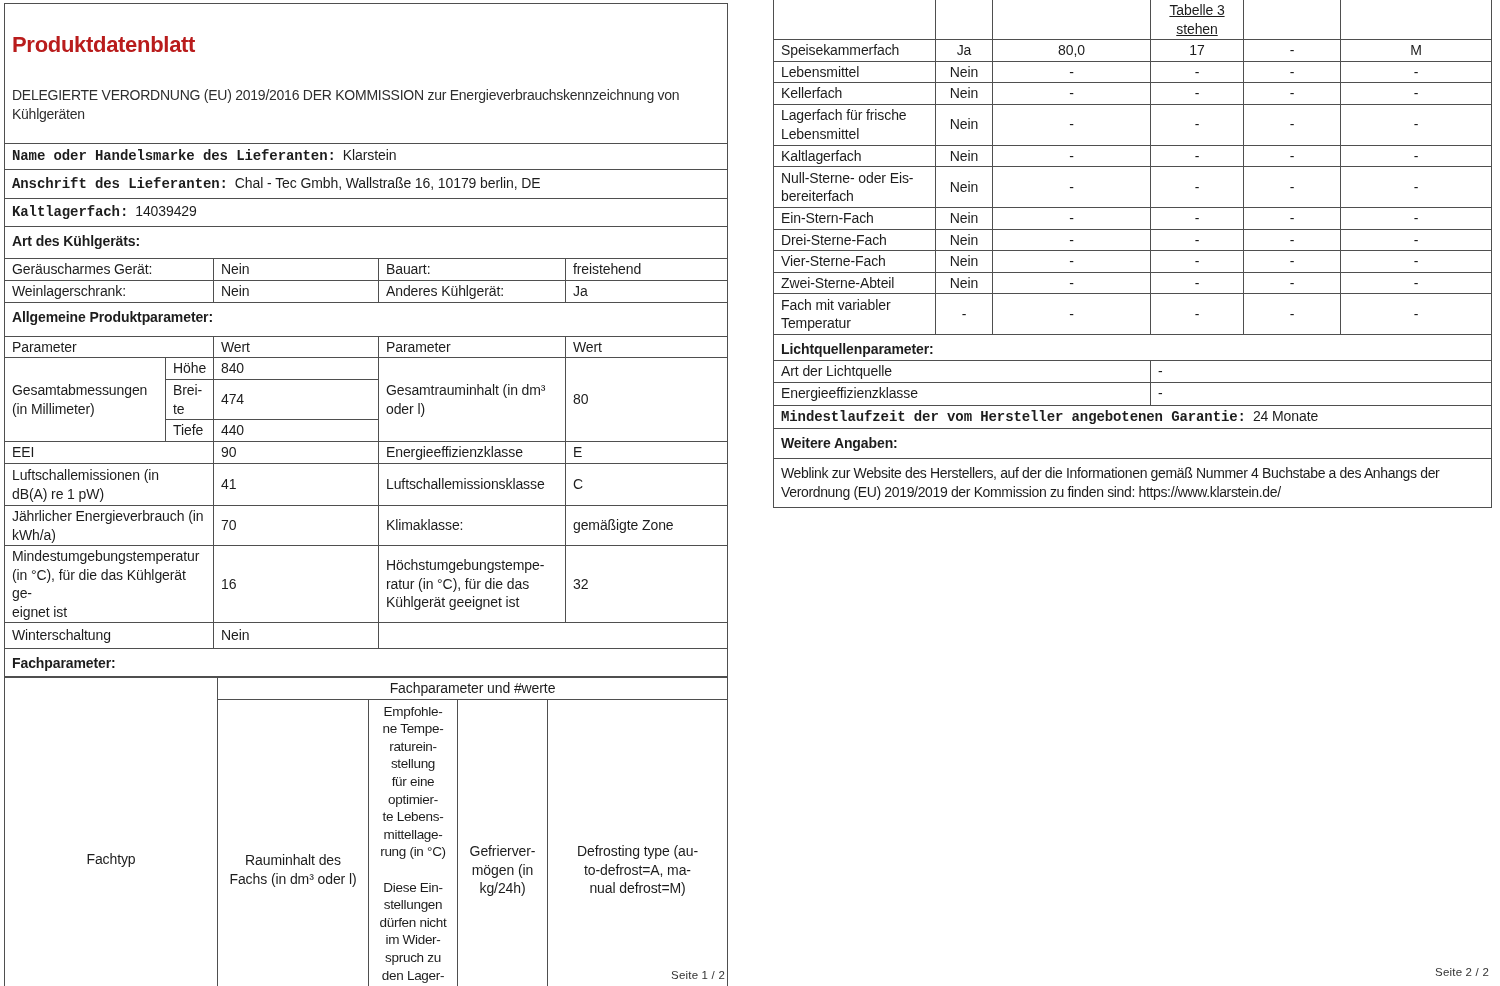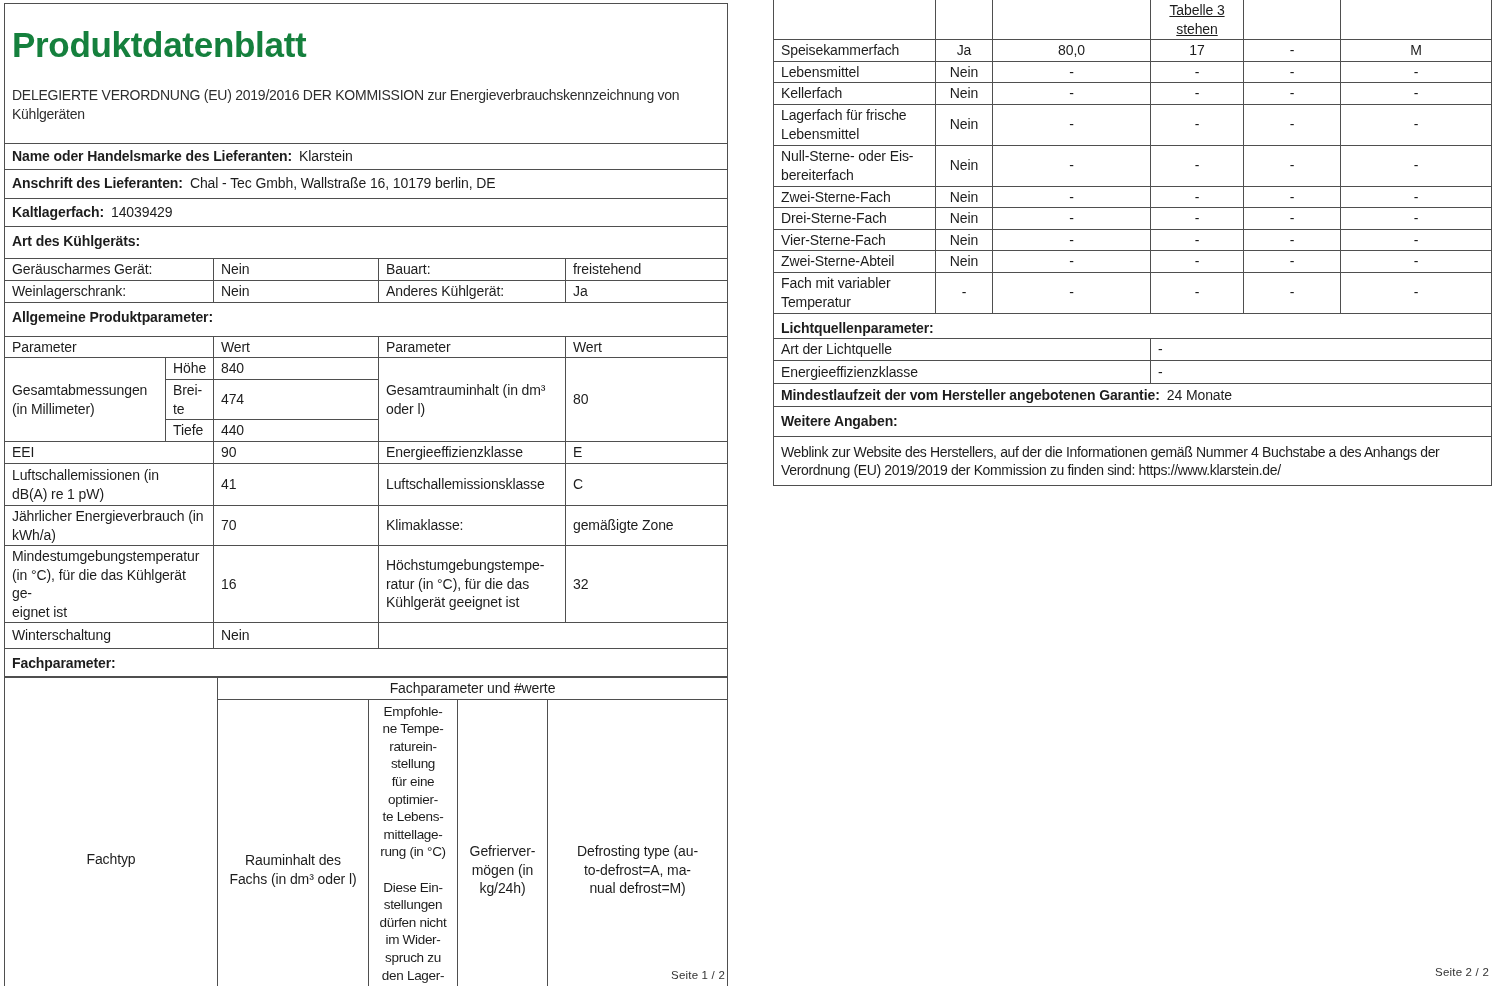--- a/index.html
+++ b/index.html
@@ -11,26 +11,26 @@
   #page1{left:4px;top:3px;width:723px;}
   #page2{left:773px;top:0px;width:718px;}
   table{border-collapse:collapse;table-layout:fixed;width:723px;}
   table.t2{width:718px;}
   td{
     border:1px solid #4f4f4f;
     font-size:14px;line-height:18.5px;letter-spacing:-0.1px;
     padding:1px 7px;vertical-align:middle;
     white-space:pre-line;overflow:hidden;
   }
-  .lbl{font-weight:700;margin-right:7px;}
+  .lbl{font-weight:700;margin-right:7px;font-family:Liberation Mono, monospace;}
   td.sect{font-weight:700;vertical-align:top;padding-top:5px;}
   td.titlecell{vertical-align:top;padding-top:4px;}
   h1{
-    margin:1px 0 7px 0;font-size:35px;line-height:33px;letter-spacing:-0.3px;
-    color:#15803d;font-weight:700;
+    margin:1px 0 7px 0;font-size:22px;line-height:33px;letter-spacing:-0.3px;
+    color:#b91c1c;font-weight:700;
   }
   .regulation{color:#2e2e2e;letter-spacing:-0.25px;}
   td.ctr{text-align:center;}
   td.dense{font-size:13.5px;line-height:17.6px;letter-spacing:-0.3px;padding:0 2px;}
   td.cut-bottom{border-bottom:none;}
   tr.cut-top td{border-top:none;text-decoration:underline;}
   .t2 tbody.comp tr{height:21px;}
   .t2 tbody.comp td{text-align:center;}
   .t2 tbody.comp td:first-child{text-align:left;}
   td.weblink{letter-spacing:-0.35px;}
@@ -253,40 +253,48 @@
   <tr style="height: 41px;">
     <td>Lagerfach für frische
 Lebensmittel</td>
     <td>Nein</td>
     <td>-</td>
     <td>-</td>
     <td>-</td>
     <td>-</td>
   </tr>
 
+  <tr>
+    <td>Kaltlagerfach</td>
+    <td>Nein</td>
+    <td>-</td>
+    <td>-</td>
+    <td>-</td>
+    <td>-</td>
+  </tr>
 
   <tr style="height: 41px;">
     <td>Null-Sterne- oder Eis-
 bereiterfach</td>
     <td>Nein</td>
     <td>-</td>
     <td>-</td>
     <td>-</td>
     <td>-</td>
   </tr>
 
-
-  <tr>
-    <td>Zwei-Sterne-Fach</td>
-    <td>Nein</td>
-    <td>-</td>
-    <td>-</td>
-    <td>-</td>
-    <td>-</td>
-  </tr>
+  <tr>
+    <td>Ein-Stern-Fach</td>
+    <td>Nein</td>
+    <td>-</td>
+    <td>-</td>
+    <td>-</td>
+    <td>-</td>
+  </tr>
+
 
   <tr>
     <td>Drei-Sterne-Fach</td>
     <td>Nein</td>
     <td>-</td>
     <td>-</td>
     <td>-</td>
     <td>-</td>
   </tr>
 

